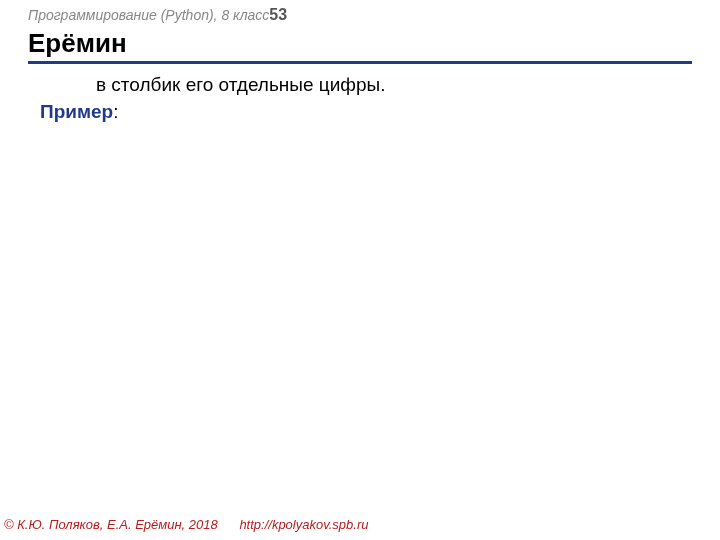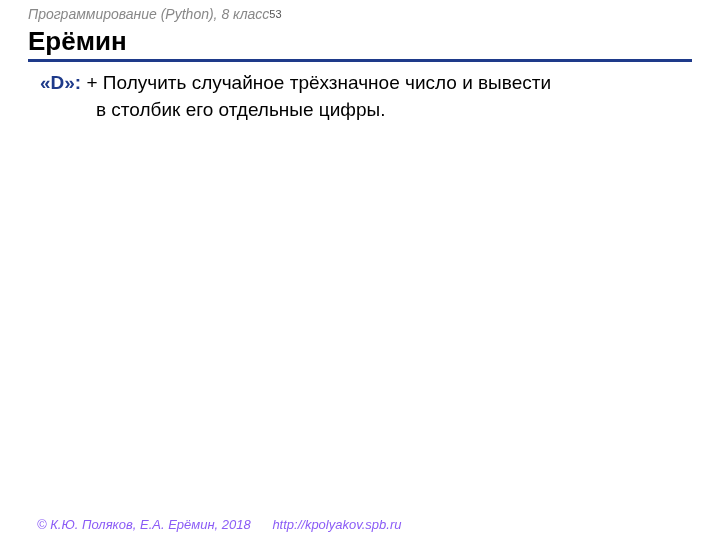--- a/index.html
+++ b/index.html
@@ -24,23 +24,23 @@
     .header-bar {
       display: flex;
       align-items: center;
       padding: 6px 28px 2px 28px;
       color: #888888;
       font-style: italic;
       font-size: 14px;
     }
     .page-number {
       font-style: normal;
-      font-weight: normal;
+      font-weight: bold;
       color: #555555;
-      font-size: 11px;
+      font-size: 16px;
     }
     .title {
       margin: 2px 28px 0 28px;
       font-size: 26px;
       font-weight: bold;
       color: #000000;
       border-bottom: 3px solid #1e3a8a;
       padding-bottom: 2px;
     }
     .content {
@@ -68,47 +68,47 @@
       font-family: 'Courier New', Courier, monospace;
       font-weight: bold;
       font-size: 19px;
       padding-left: 56px;
       line-height: 1.35;
       color: #000000;
     }
     .footer {
       position: absolute;
       bottom: 8px;
-      left: 37px;
+      left: 4px;
       font-size: 13px;
       font-style: italic;
-      color: #8b5cf6;
+      color: #b91c1c;
     }
     .footer-copyright {
       margin-right: 18px;
     }
   </style>
 </head>
 <body>
 
 <div class="slide">
 
   <div class="header-bar">
     <span>Программирование (Python), 8 класс</span>
     <span class="page-number">53</span>
   </div>
 
   <div class="title">Ерёмин</div>
 
   <div class="content">
-    <div>
-      <span class="label-d">«D»:</span><span class="task-text"> + Получить случайное трёхзначное число и вывести</span>
-    </div>
     <div class="task-continuation">в столбик его отдельные цифры.</div>
 
+    <div>
+      <span class="label-example">Пример</span><span>:</span>
+    </div>
 
   </div>
 
   <div class="footer">
     <span class="footer-copyright">© К.Ю. Поляков, Е.А. Ерёмин, 2018</span>
     <span>http://kpolyakov.spb.ru</span>
   </div>
 
 </div>
 

